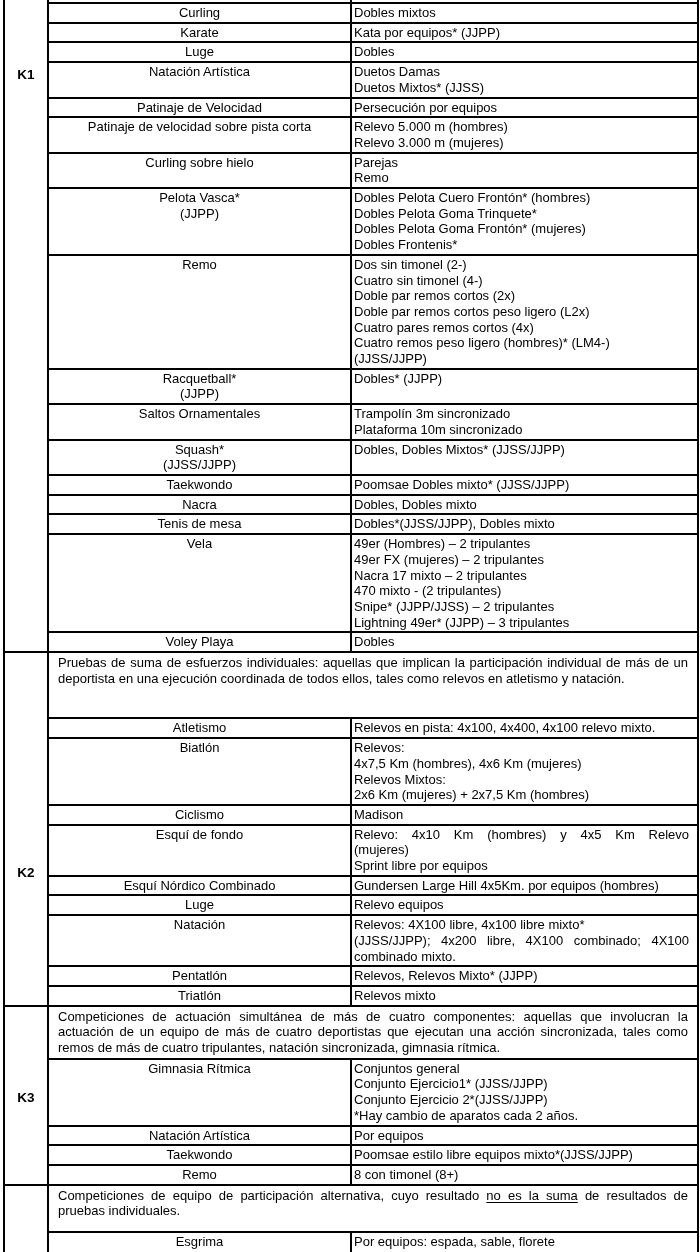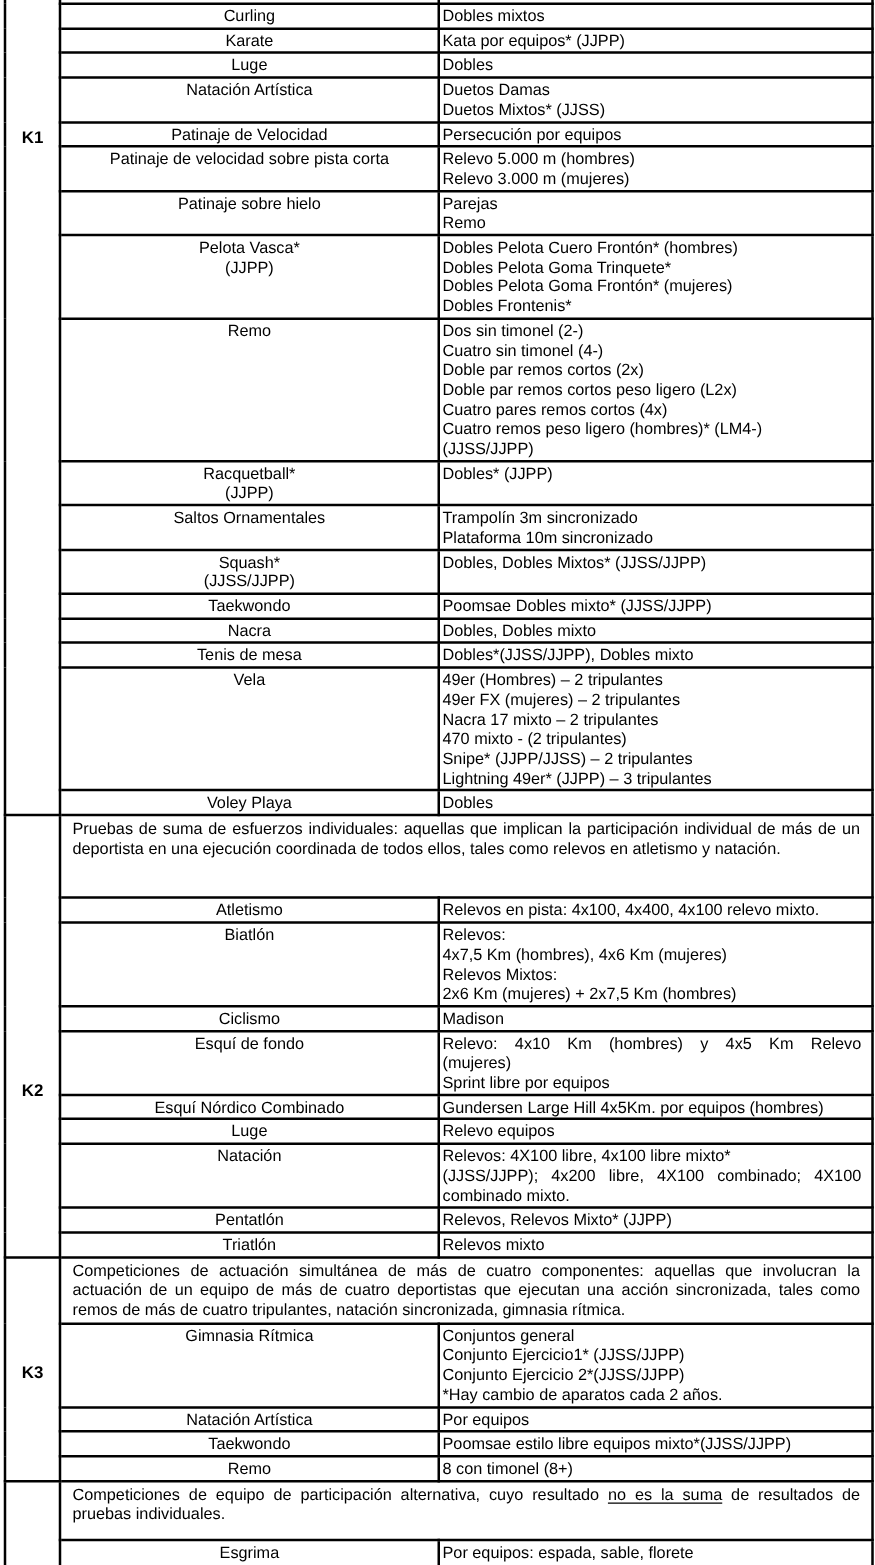--- a/index.html
+++ b/index.html
@@ -35,21 +35,21 @@
   }
   td.k {
     text-align: center;
     padding: 12px;
     vertical-align: top;
   }
   .klabel {
     font-weight: bold;
     font-size: 13.5px;
   }
-  .klabel-0 { margin-top: 102px; }
+  .klabel-0 { margin-top: 67px; }
   .klabel-1 { margin-top: 200px; }
   .klabel-2 { margin-top: 71px; }
   .klabel-3 { margin-top: 55px; }
 
   td.sport {
     text-align: center;
     white-space: pre-line;
     padding: 1px 4px;
   }
   td.events {
@@ -108,21 +108,21 @@
         <tr>
           <td class="sport">Patinaje de Velocidad</td>
           <td class="events">Persecución por equipos</td>
         </tr>
         <tr>
           <td class="sport">Patinaje de velocidad sobre pista corta</td>
           <td class="events">Relevo 5.000 m (hombres)
 Relevo 3.000 m (mujeres)</td>
         </tr>
         <tr>
-          <td class="sport">Patinaje sobre hielo</td>
+          <td class="sport">Curling sobre hielo</td>
           <td class="events">Parejas
 Remo</td>
         </tr>
         <tr>
           <td class="sport">Pelota Vasca*
 (JJPP)</td>
           <td class="events">Dobles Pelota Cuero Frontón* (hombres)
 Dobles Pelota Goma Trinquete*
 Dobles Pelota Goma Frontón* (mujeres)
 Dobles Frontenis*</td>

